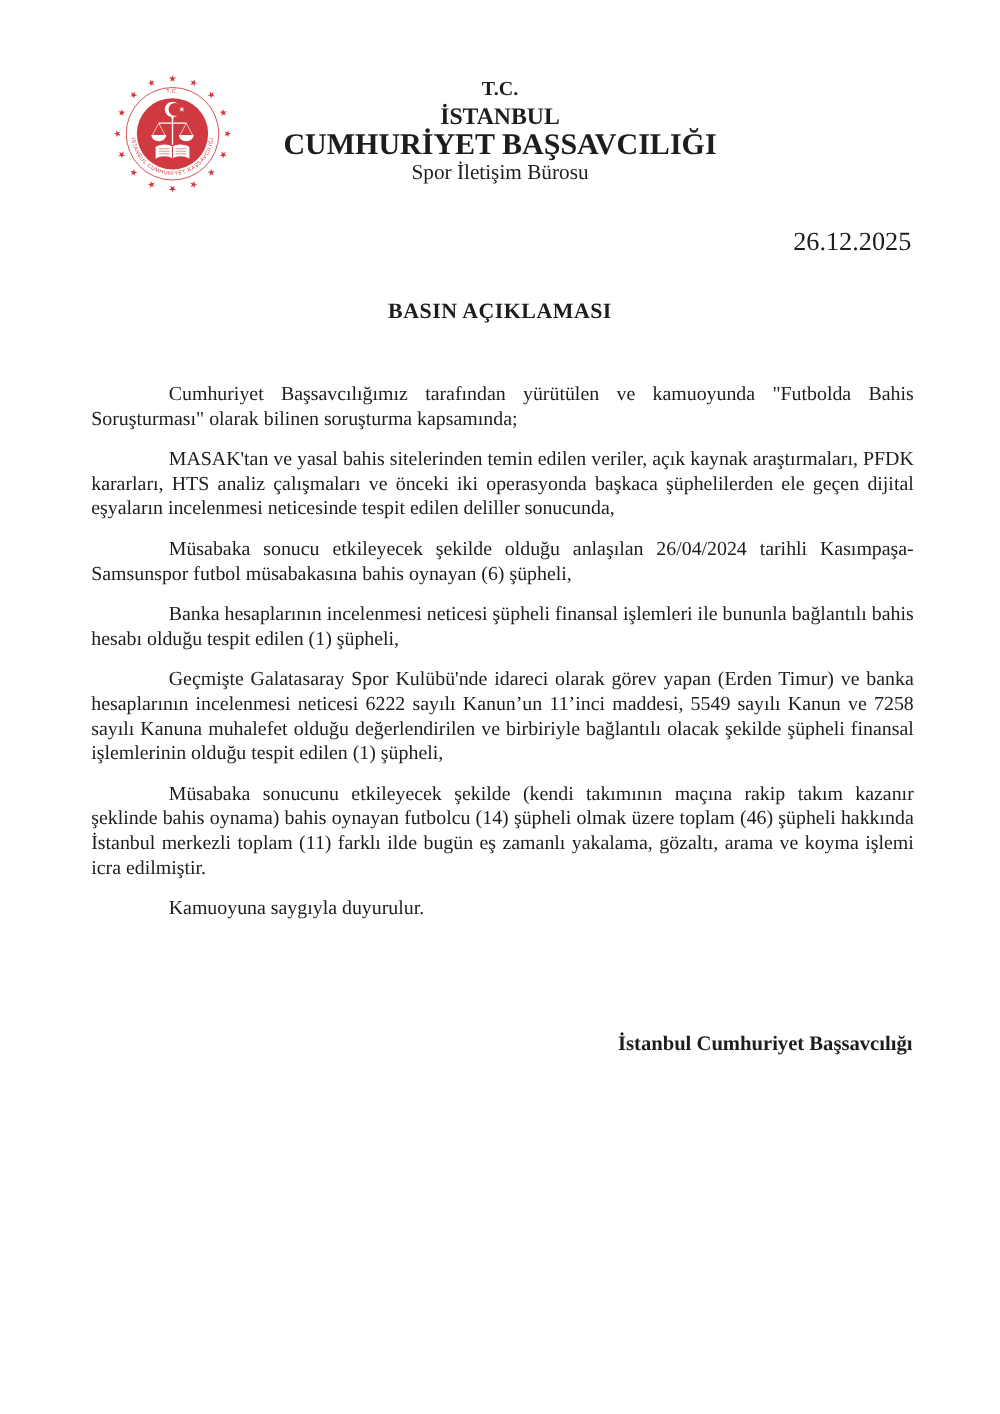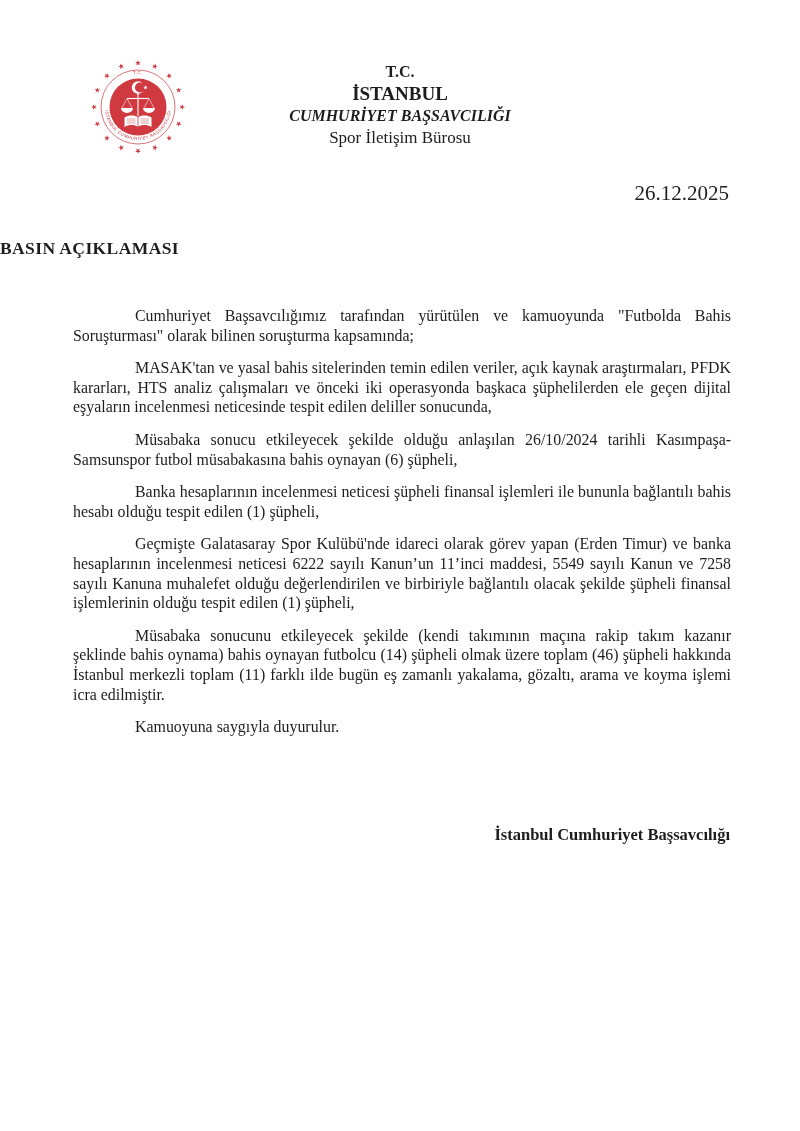--- a/index.html
+++ b/index.html
@@ -25,34 +25,34 @@
   .letterhead {
     position: absolute;
     top: 61px;
     left: 0;
     width: 100%;
     text-align: center;
     line-height: 22px;
   }
   .lh-line1 { font-size: 16px; font-weight: bold; }
   .lh-line2 { font-size: 19px; font-weight: bold; }
-  .lh-line3 { font-size: 16px; font-weight: bold; font-style: italic; }
+  .lh-line3 { font-size: 24px; font-weight: bold; }
   .lh-line4 { font-size: 17px; font-weight: normal; }
   .doc-date {
     position: absolute;
     top: 181px;
     right: 71px;
     font-size: 21px;
   }
   .doc-title {
     position: absolute;
     top: 238px;
     left: 0;
     width: 100%;
-    text-align: left;
+    text-align: center;
     font-size: 17.5px;
     font-weight: bold;
     letter-spacing: 0.4px;
   }
   .doc-body {
     position: absolute;
     top: 306px;
     left: 73px;
     width: 658px;
     font-size: 15.9px;
@@ -158,21 +158,21 @@
     <div class="lh-line4">Spor İletişim Bürosu</div>
   </div>
 
   <div class="doc-date">26.12.2025</div>
 
   <div class="doc-title">BASIN AÇIKLAMASI</div>
 
   <div class="doc-body">
     <p>Cumhuriyet Başsavcılığımız tarafından yürütülen ve kamuoyunda "Futbolda Bahis Soruşturması" olarak bilinen soruşturma kapsamında;</p>
     <p>MASAK'tan ve yasal bahis sitelerinden temin edilen veriler, açık kaynak araştırmaları, PFDK kararları, HTS analiz çalışmaları ve önceki iki operasyonda başkaca şüphelilerden ele geçen dijital eşyaların incelenmesi neticesinde tespit edilen deliller sonucunda,</p>
-    <p>Müsabaka sonucu etkileyecek şekilde olduğu anlaşılan 26/10/2024 tarihli Kasımpaşa-Samsunspor futbol müsabakasına bahis oynayan (6) şüpheli,</p>
+    <p>Müsabaka sonucu etkileyecek şekilde olduğu anlaşılan 26/04/2024 tarihli Kasımpaşa-Samsunspor futbol müsabakasına bahis oynayan (6) şüpheli,</p>
     <p>Banka hesaplarının incelenmesi neticesi şüpheli finansal işlemleri ile bununla bağlantılı bahis hesabı olduğu tespit edilen (1) şüpheli,</p>
     <p>Geçmişte Galatasaray Spor Kulübü'nde idareci olarak görev yapan (Erden Timur) ve banka hesaplarının incelenmesi neticesi 6222 sayılı Kanun’un 11’inci maddesi, 5549 sayılı Kanun ve 7258 sayılı Kanuna muhalefet olduğu değerlendirilen ve birbiriyle bağlantılı olacak şekilde şüpheli finansal işlemlerinin olduğu tespit edilen (1) şüpheli,</p>
     <p>Müsabaka sonucunu etkileyecek şekilde (kendi takımının maçına rakip takım kazanır şeklinde bahis oynama) bahis oynayan futbolcu (14) şüpheli olmak üzere toplam (46) şüpheli hakkında İstanbul merkezli toplam (11) farklı ilde bugün eş zamanlı yakalama, gözaltı, arama ve koyma işlemi icra edilmiştir.</p>
     <p>Kamuoyuna saygıyla duyurulur.</p>
   </div>
 
   <div class="signature">İstanbul Cumhuriyet Başsavcılığı</div>
 
 </div>
 

